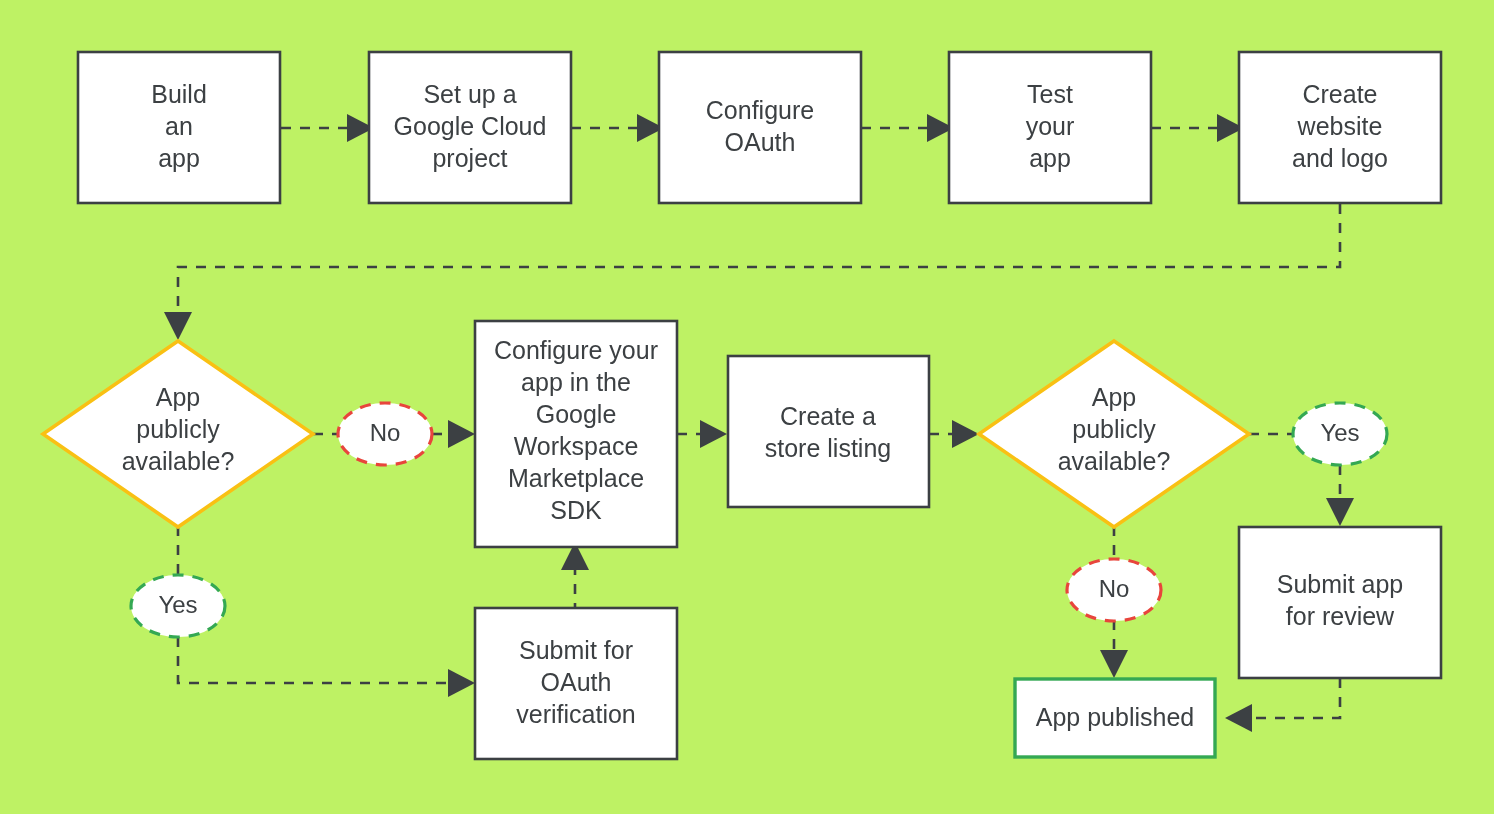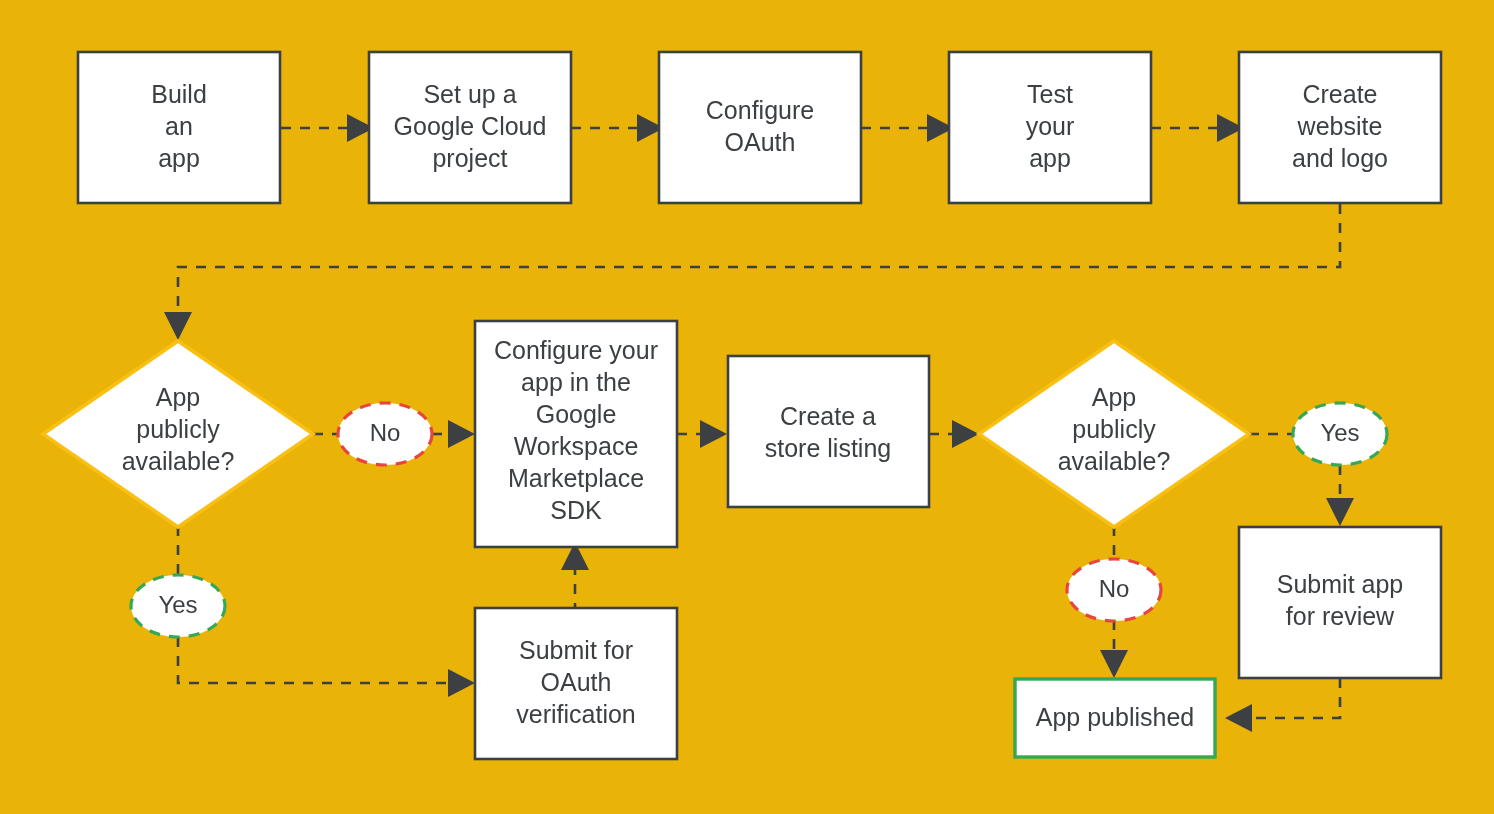--- a/index.html
+++ b/index.html
@@ -10,21 +10,21 @@
   body {
     width: 1494px;
     height: 814px;
     font-family: "Liberation Sans", sans-serif;
     overflow: hidden;
   }
   #flowchart-root {
     position: relative;
     width: 1494px;
     height: 814px;
-    background: #eab308;
+    background: #bef264;
   }
   svg.diagram {
     display: block;
     width: 1494px;
     height: 814px;
   }
   .node-text {
     font-family: "Liberation Sans", sans-serif;
     font-size: 25px;
     fill: #3c4043;

